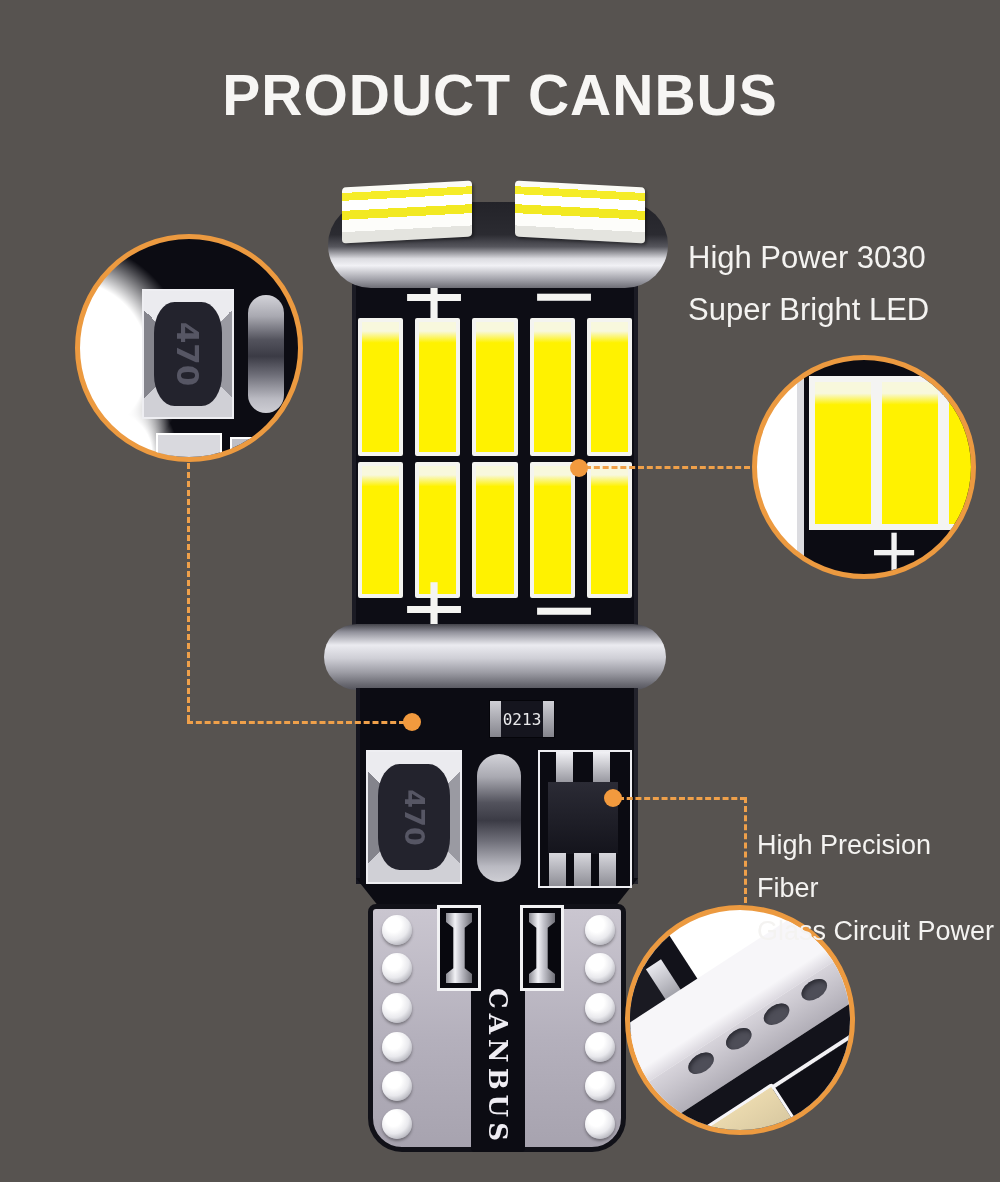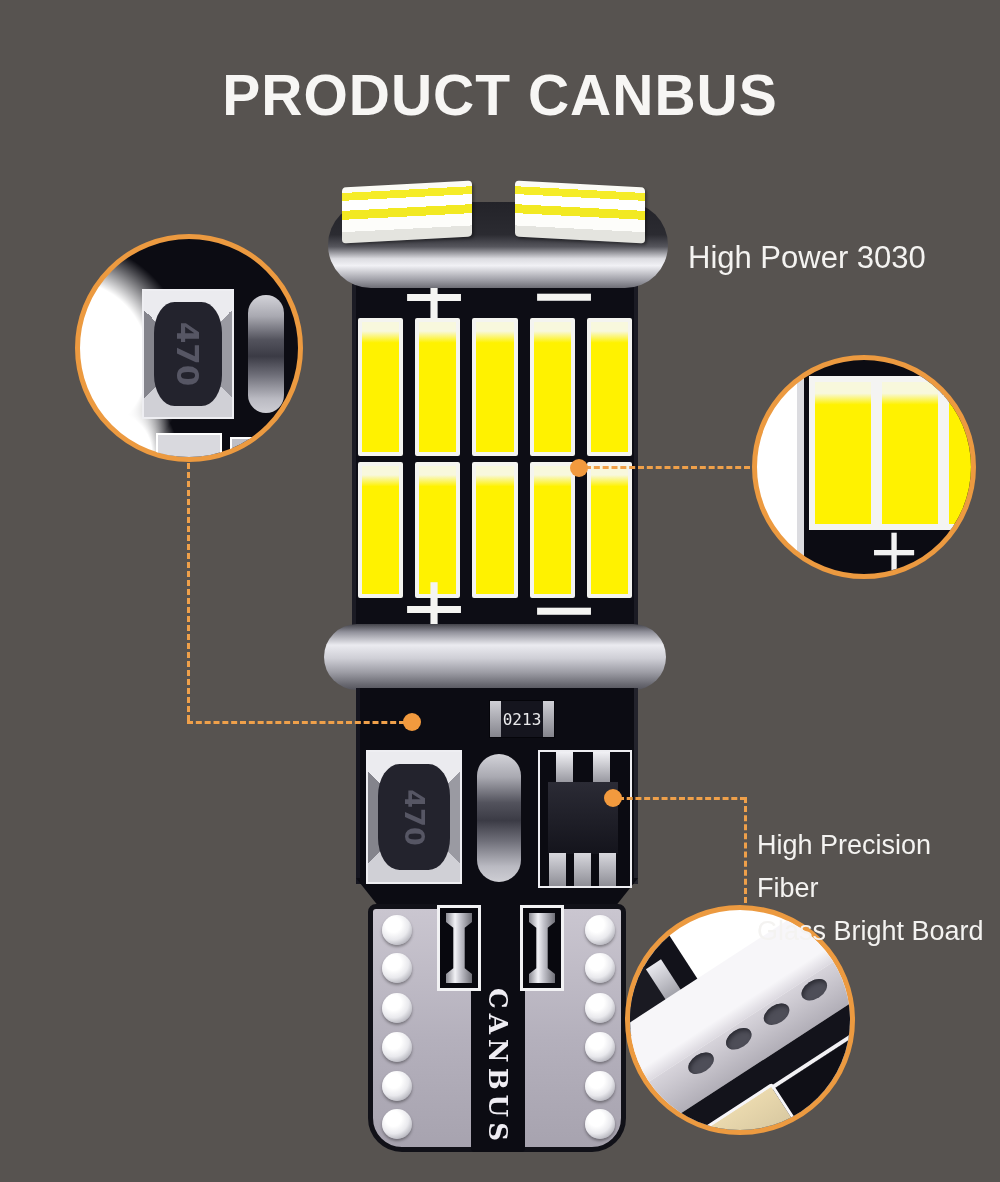--- a/index.html
+++ b/index.html
@@ -260,19 +260,20 @@
       </div>
       <div class="brd brd-black1"></div>
       <div class="brd brd-black2"></div>
       <div class="brd brd-tan"></div>
 
     </div>
   </div>
 
   <div class="abs ann ann-led">
     <div>High Power 3030</div>
+    <div>Super Bright LED</div>
   </div>
   <div class="abs ann ann-board">
     <div>High Precision Fiber</div>
-    <div>Glass Bright Board</div>
+    <div>Glass Circuit Power</div>
   </div>
 
 </div>
 
 </body></html>

